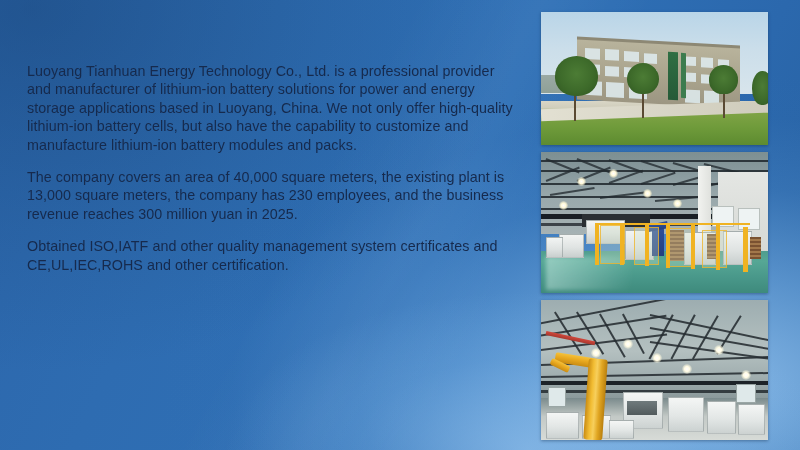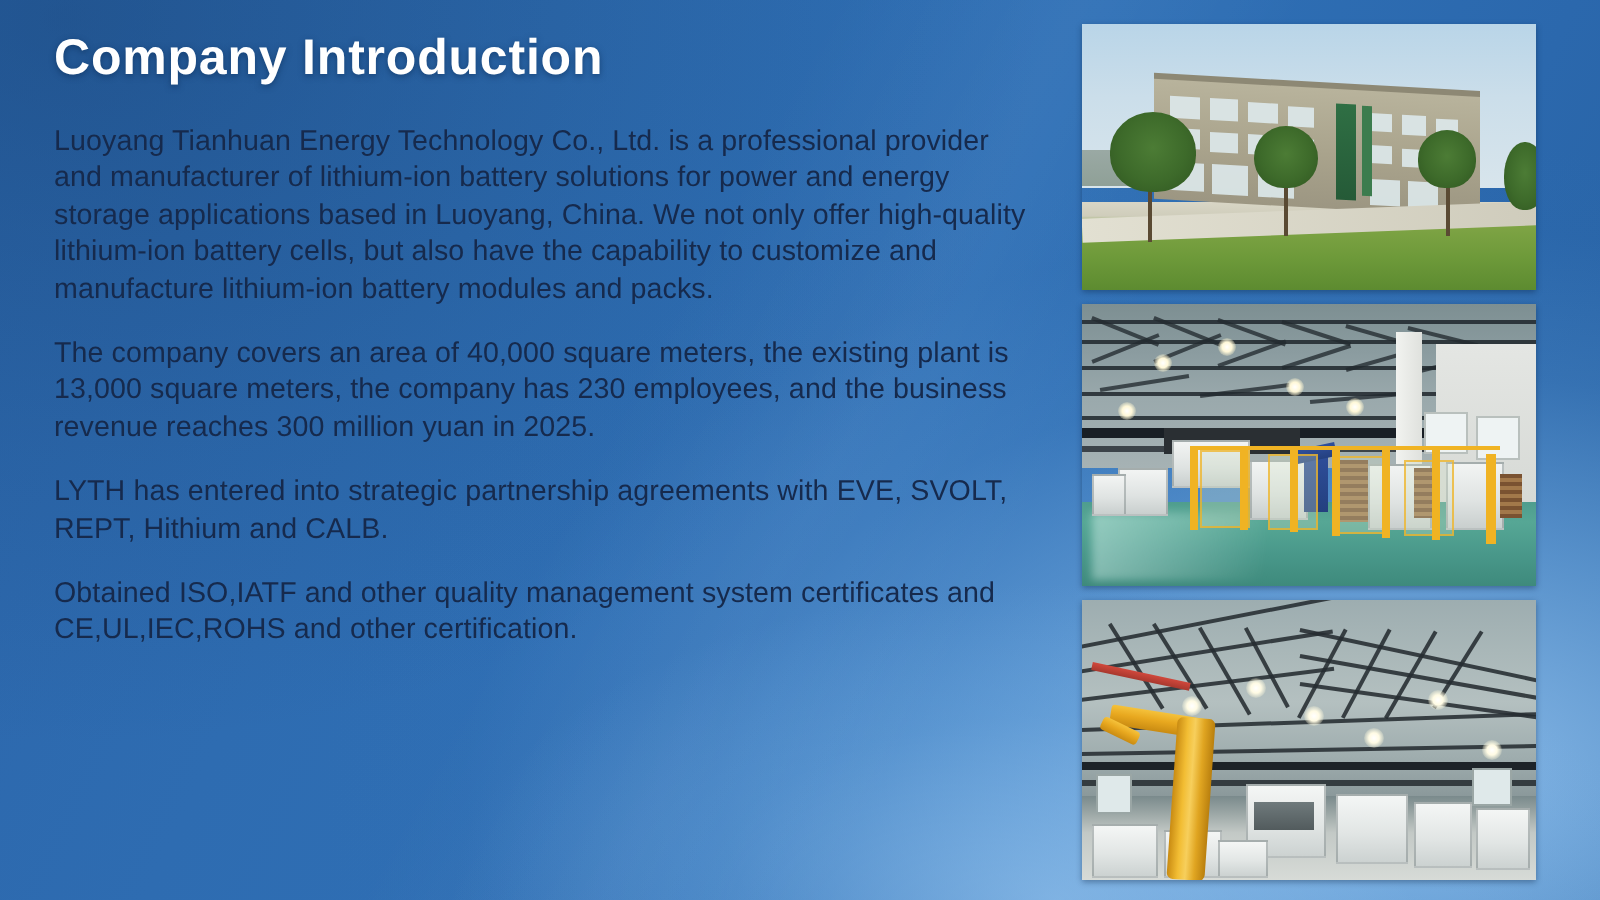--- a/index.html
+++ b/index.html
@@ -276,26 +276,24 @@
 <body>
 
 <div id="slide">
 
   <div class="bg-base"></div>
   <div class="bg-vignette"></div>
   <div class="bg-glow-a"></div>
   <div class="bg-glow-b"></div>
   <div class="bg-sheen"></div>
 
-  <div class="title">Company Introduction</div>
 
   <div class="body-col">
     <p class="para">Luoyang Tianhuan Energy Technology Co., Ltd. is a professional provider and manufacturer of lithium-ion battery solutions for power and energy storage applications based in Luoyang, China. We not only offer high-quality lithium-ion battery cells, but also have the capability to customize and manufacture lithium-ion battery modules and packs.</p>
     <p class="para">The company covers an area of 40,000 square meters, the existing plant is 13,000 square meters, the company has 230 employees, and the business revenue reaches 300 million yuan in 2025.</p>
-    <p class="para">LYTH has entered into strategic partnership agreements with EVE, SVOLT, REPT, Hithium and CALB.</p>
     <p class="para">Obtained ISO,IATF and other quality management system certificates and CE,UL,IEC,ROHS and other certification.</p>
   </div>
 
   <div class="photo" id="photo-building">
     <div class="ph-inner">
       <div class="bld-sky"></div>
       <div class="bld-ground"></div>
       <div class="bld-far"></div>
 
       <div class="bld-roof"></div>

